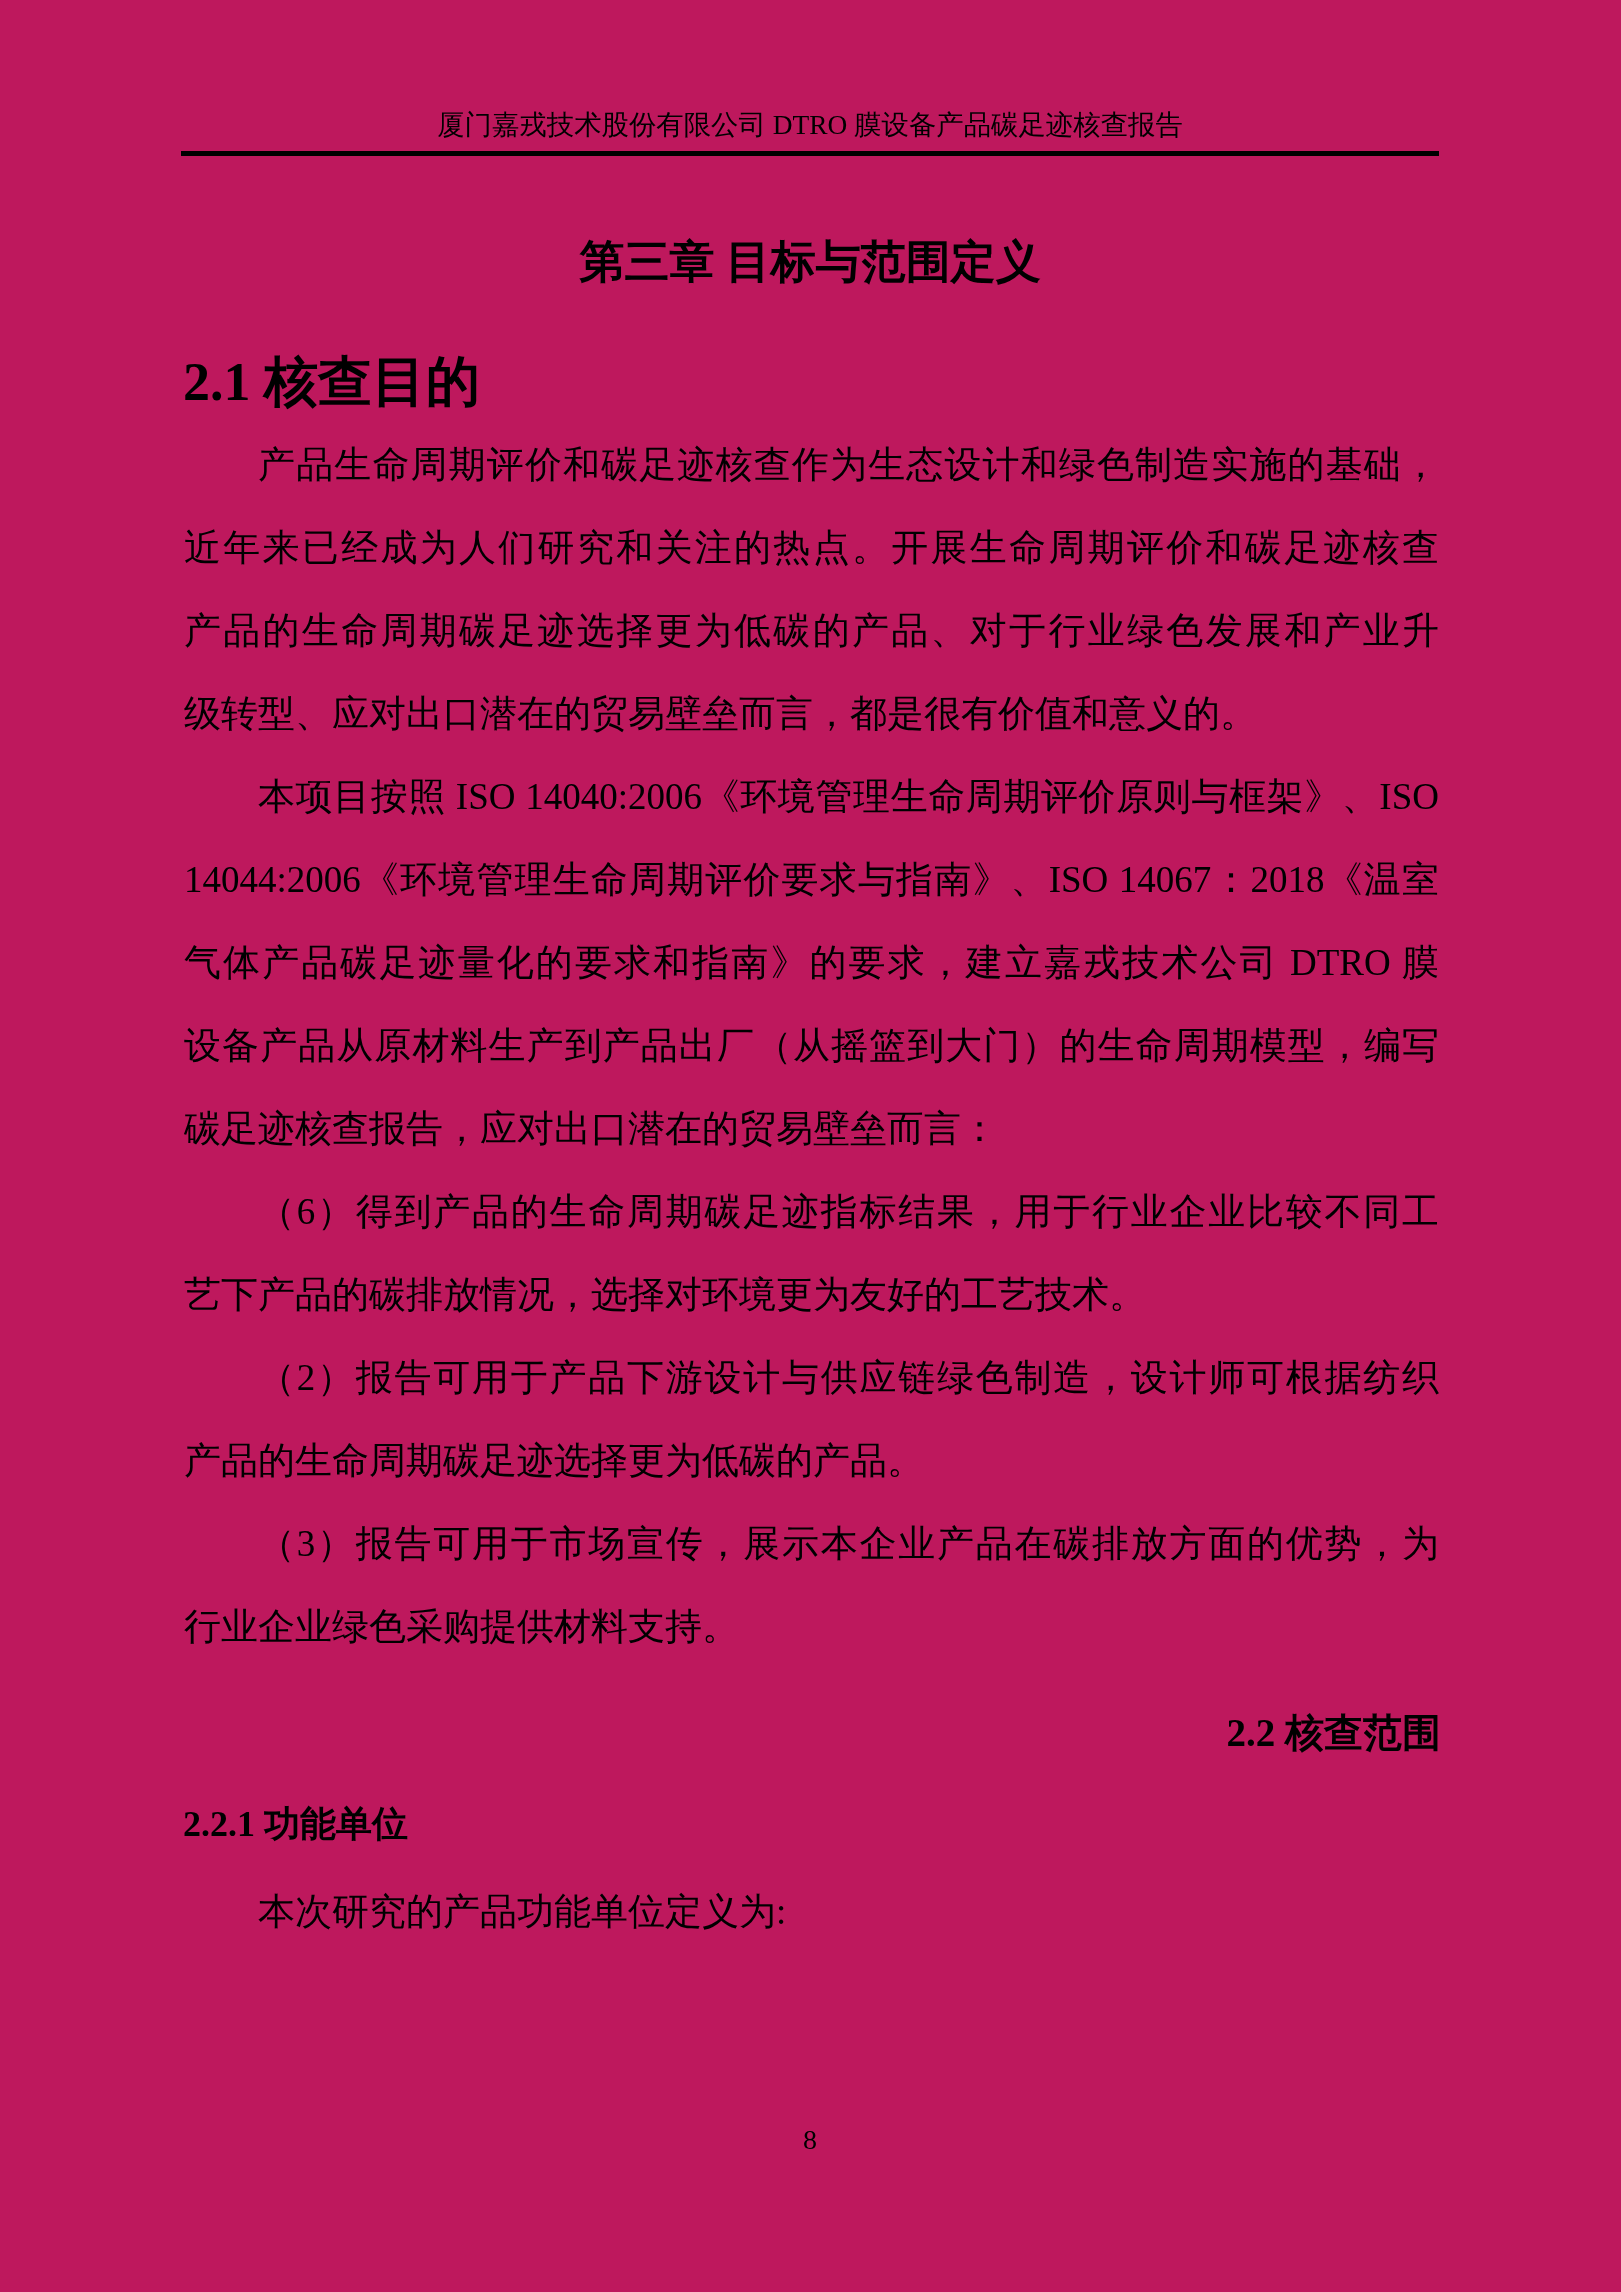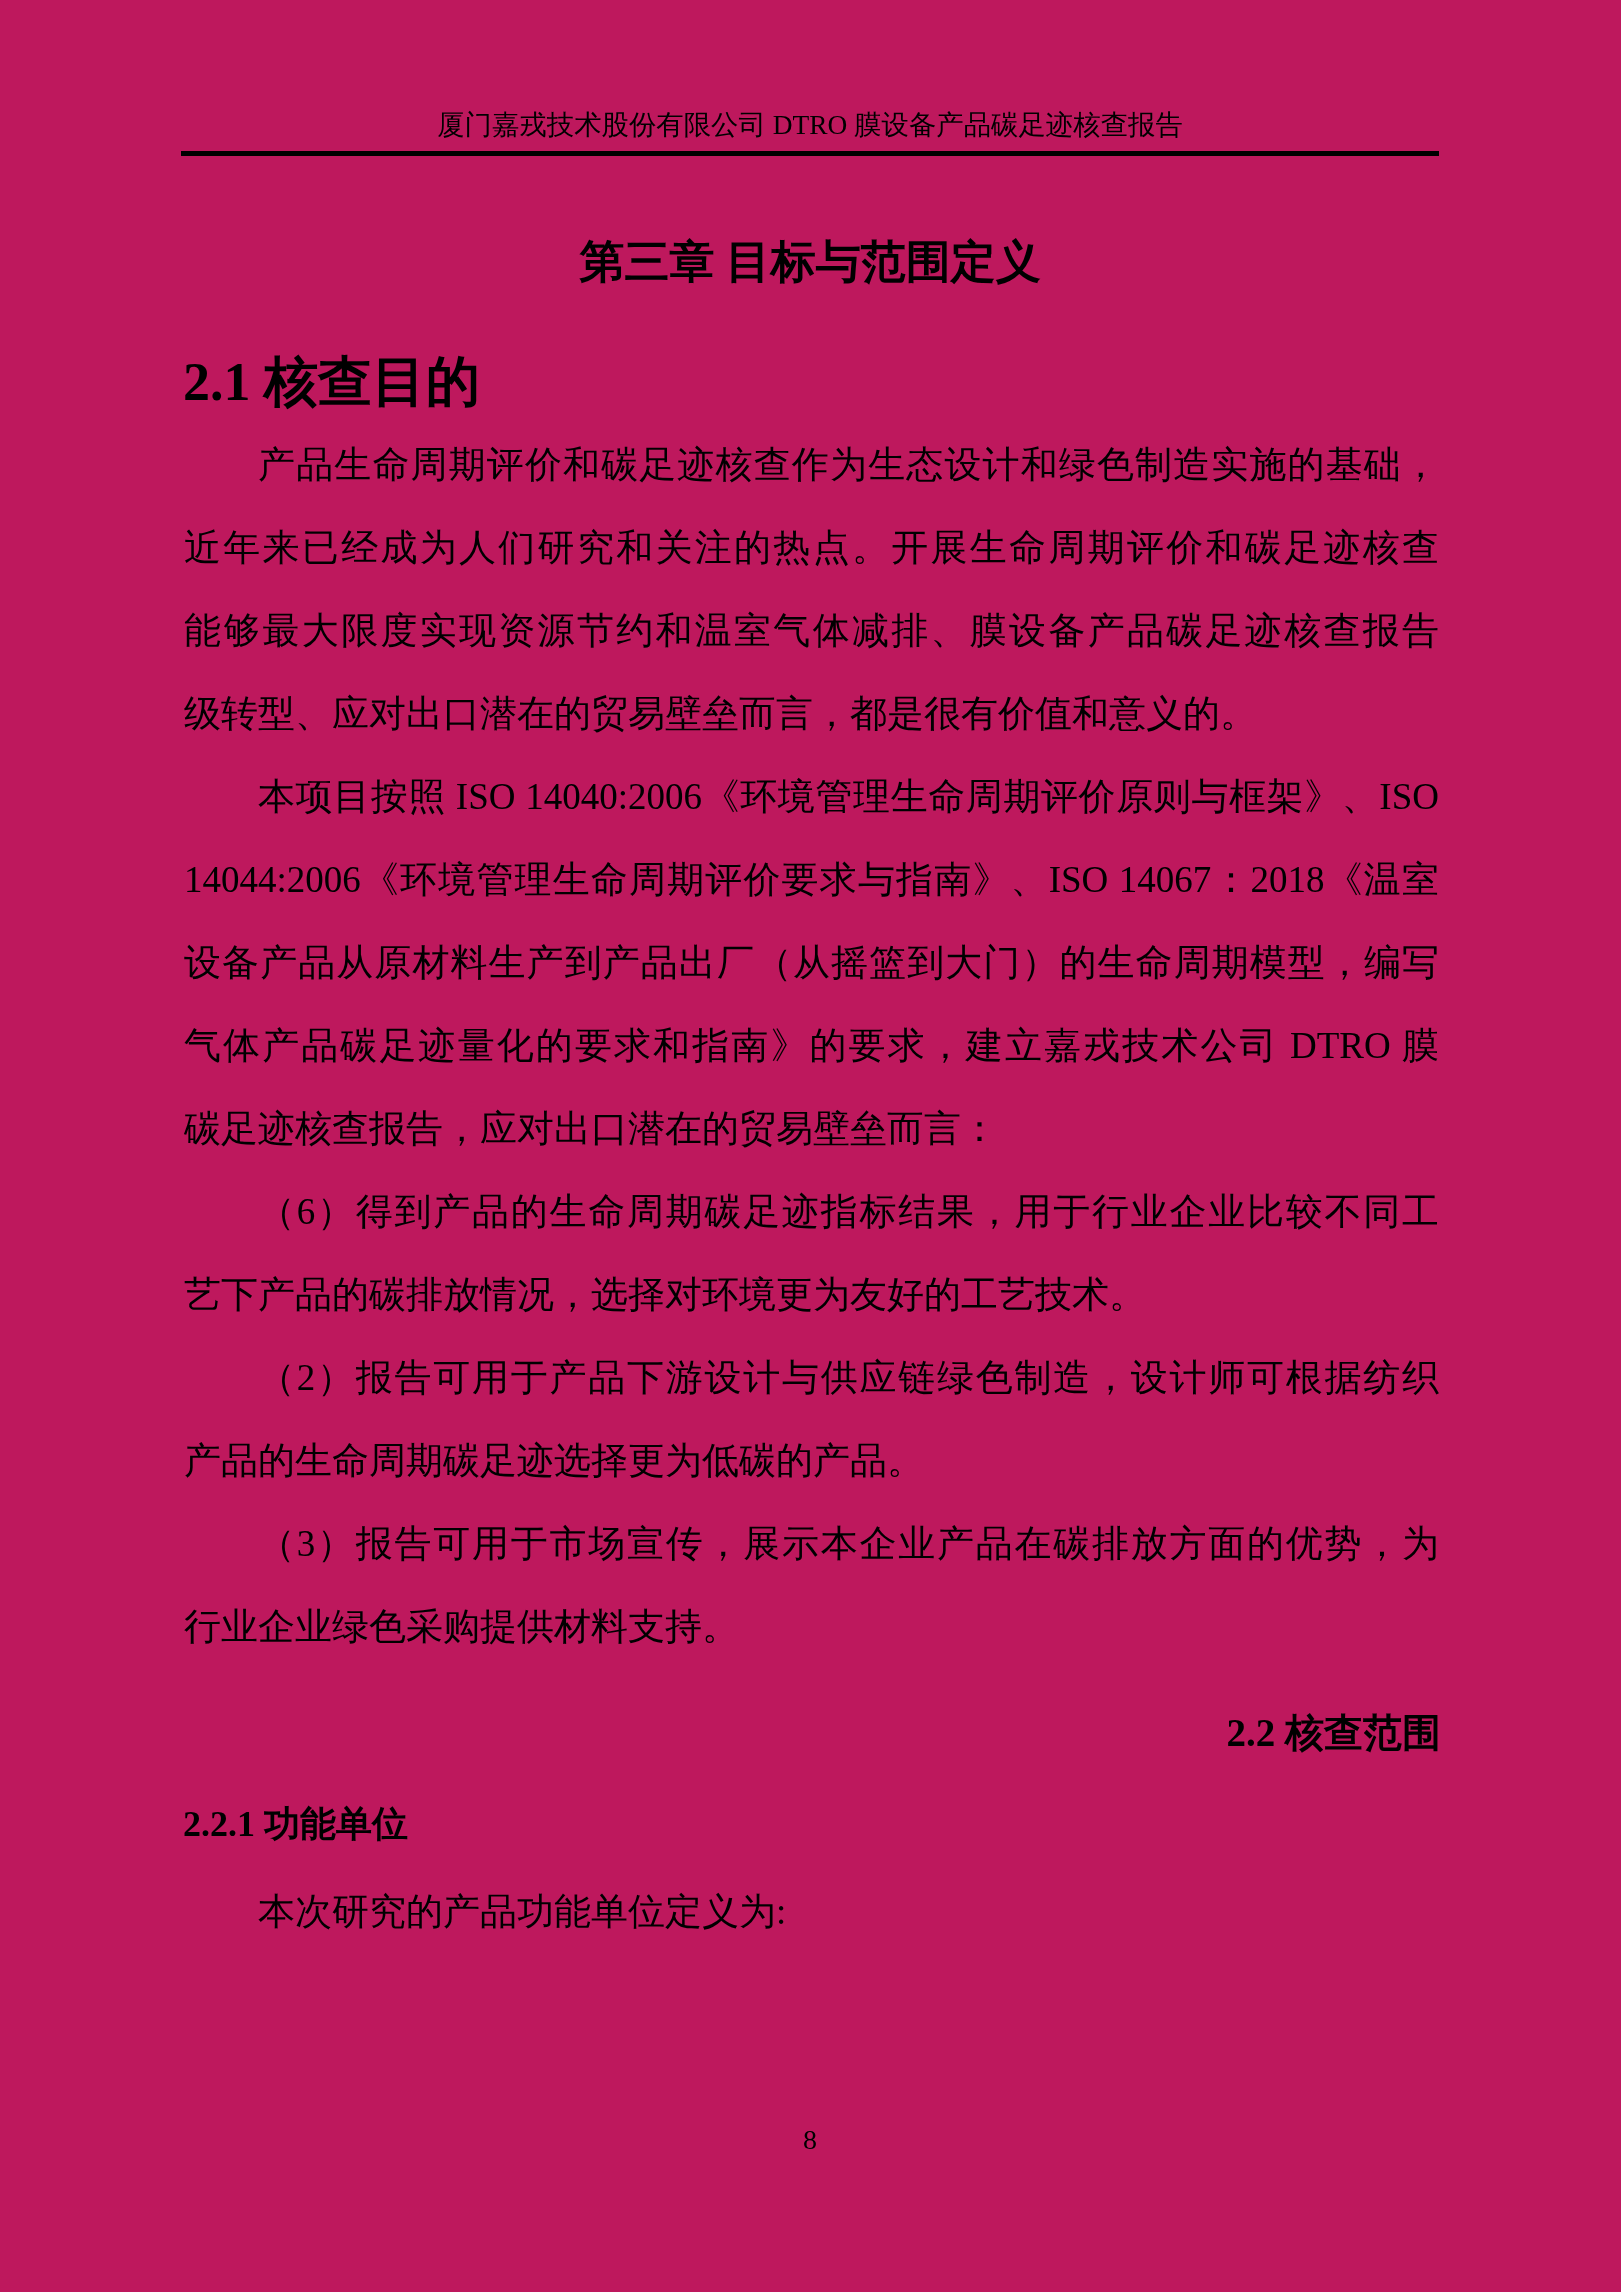--- a/index.html
+++ b/index.html
@@ -111,26 +111,26 @@
     <span>厦门嘉戎技术股份有限公司 DTRO 膜设备产品碳足迹核查报告</span>
   </div>
 
   <div class="chapter-title">第三章 目标与范围定义</div>
 
   <div class="heading-21">2.1 核查目的</div>
 
   <div class="body-lines">
     <div class="line indent justify">产品生命周期评价和碳足迹核查作为生态设计和绿色制造实施的基础，</div>
     <div class="line justify">近年来已经成为人们研究和关注的热点。开展生命周期评价和碳足迹核查</div>
-    <div class="line justify">能够最大限度实现资源节约和温室气体减排、膜设备产品碳足迹核查报告</div>
+    <div class="line justify">产品的生命周期碳足迹选择更为低碳的产品、对于行业绿色发展和产业升</div>
     <div class="line">级转型、应对出口潜在的贸易壁垒而言，都是很有价值和意义的。</div>
     <div class="line indent justify">本项目按照 ISO 14040:2006《环境管理生命周期评价原则与框架》、ISO</div>
     <div class="line justify">14044:2006《环境管理生命周期评价要求与指南》、ISO 14067：2018《温室</div>
+    <div class="line justify">气体产品碳足迹量化的要求和指南》的要求，建立嘉戎技术公司 DTRO 膜</div>
     <div class="line justify">设备产品从原材料生产到产品出厂（从摇篮到大门）的生命周期模型，编写</div>
-    <div class="line justify">气体产品碳足迹量化的要求和指南》的要求，建立嘉戎技术公司 DTRO 膜</div>
     <div class="line">碳足迹核查报告，应对出口潜在的贸易壁垒而言：</div>
     <div class="line indent justify">（6）得到产品的生命周期碳足迹指标结果，用于行业企业比较不同工</div>
     <div class="line">艺下产品的碳排放情况，选择对环境更为友好的工艺技术。</div>
     <div class="line indent justify">（2）报告可用于产品下游设计与供应链绿色制造，设计师可根据纺织</div>
     <div class="line">产品的生命周期碳足迹选择更为低碳的产品。</div>
     <div class="line indent justify">（3）报告可用于市场宣传，展示本企业产品在碳排放方面的优势，为</div>
     <div class="line">行业企业绿色采购提供材料支持。</div>
   </div>
 
   <div class="heading-22">2.2 核查范围</div>

